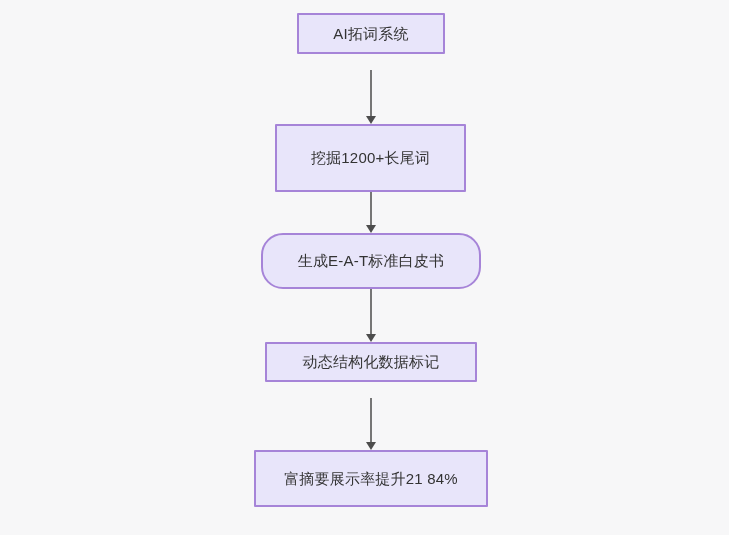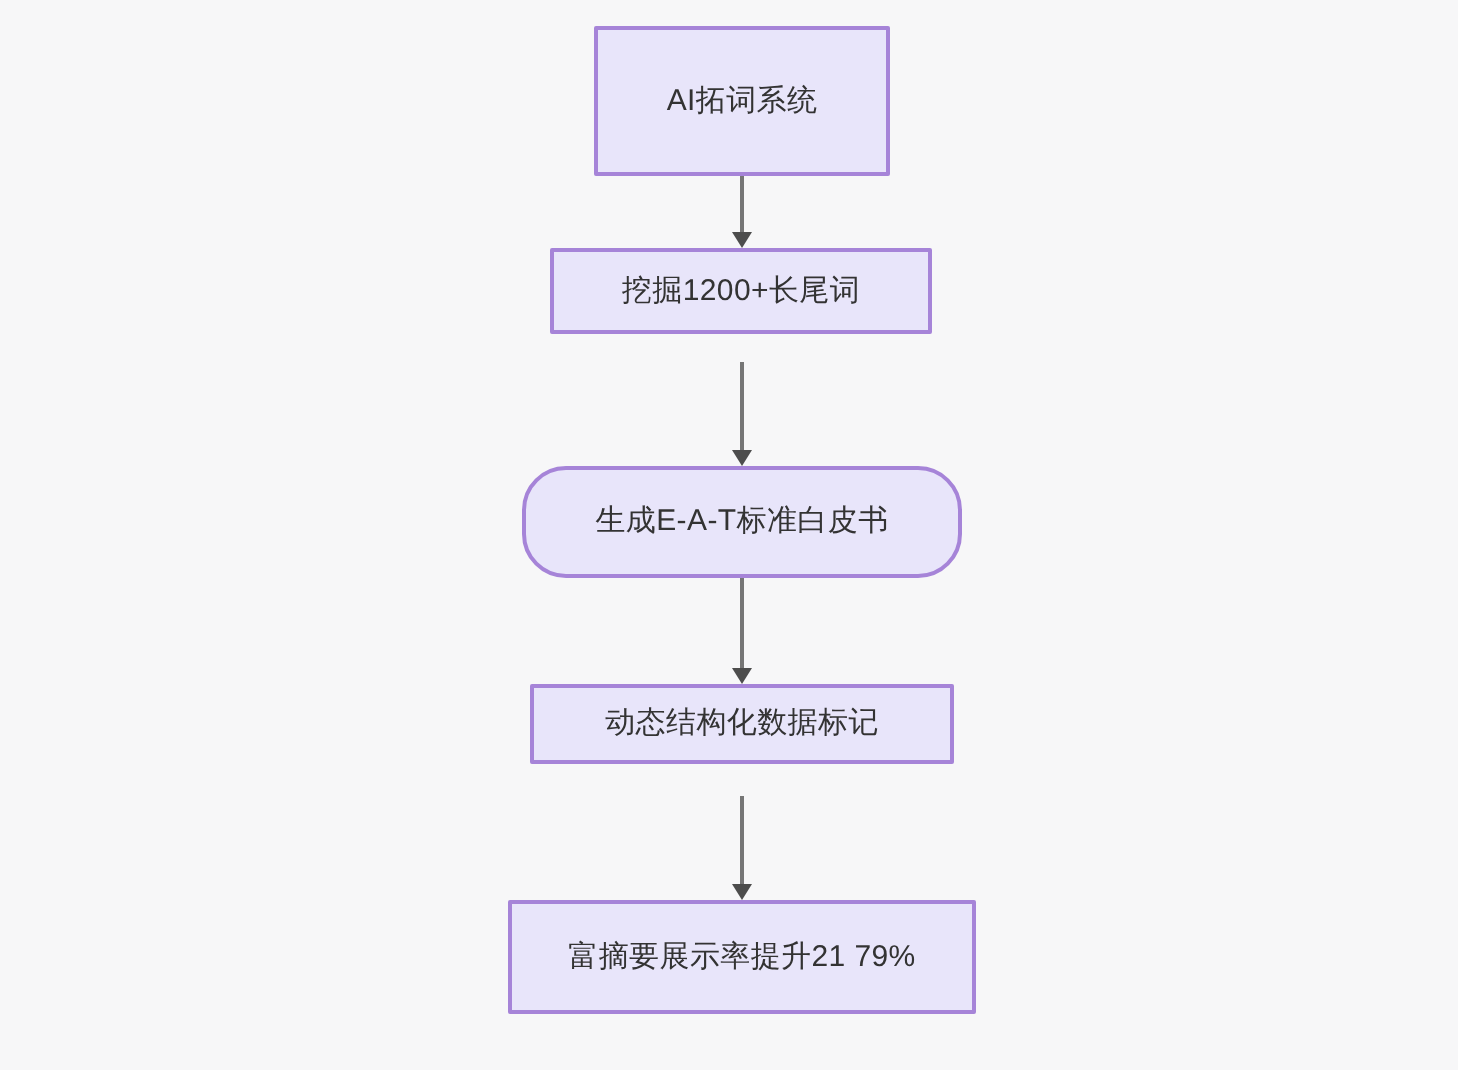--- a/index.html
+++ b/index.html
@@ -78,33 +78,33 @@
   <div class="edge" style="left:371px; top:289px;">
     <div class="edge-line" style="height:45px;"></div>
     <div class="edge-head" style="top:45px;"></div>
   </div>
 
   <div class="edge" style="left:371px; top:398px;">
     <div class="edge-line" style="height:44px;"></div>
     <div class="edge-head" style="top:44px;"></div>
   </div>
 
-  <div class="node" style="left:297px; top:13px; width:148px; height:75px;">
+  <div class="node" style="left:297px; top:13px; width:148px; height:41px;">
     <span class="node-label">AI拓词系统</span>
   </div>
 
-  <div class="node" style="left:275px; top:124px; width:191px; height:43px;">
+  <div class="node" style="left:275px; top:124px; width:191px; height:68px;">
     <span class="node-label">挖掘1200+长尾词</span>
   </div>
 
   <div class="node" style="left:261px; top:233px; width:220px; height:56px;border-radius:22px;">
     <span class="node-label">生成E-A-T标准白皮书</span>
   </div>
 
   <div class="node" style="left:265px; top:342px; width:212px; height:40px;">
     <span class="node-label">动态结构化数据标记</span>
   </div>
 
   <div class="node" style="left:254px; top:450px; width:234px; height:57px;">
-    <span class="node-label">富摘要展示率提升21 79%</span>
+    <span class="node-label">富摘要展示率提升21 84%</span>
   </div>
 
 </div>
 
 </body></html>

